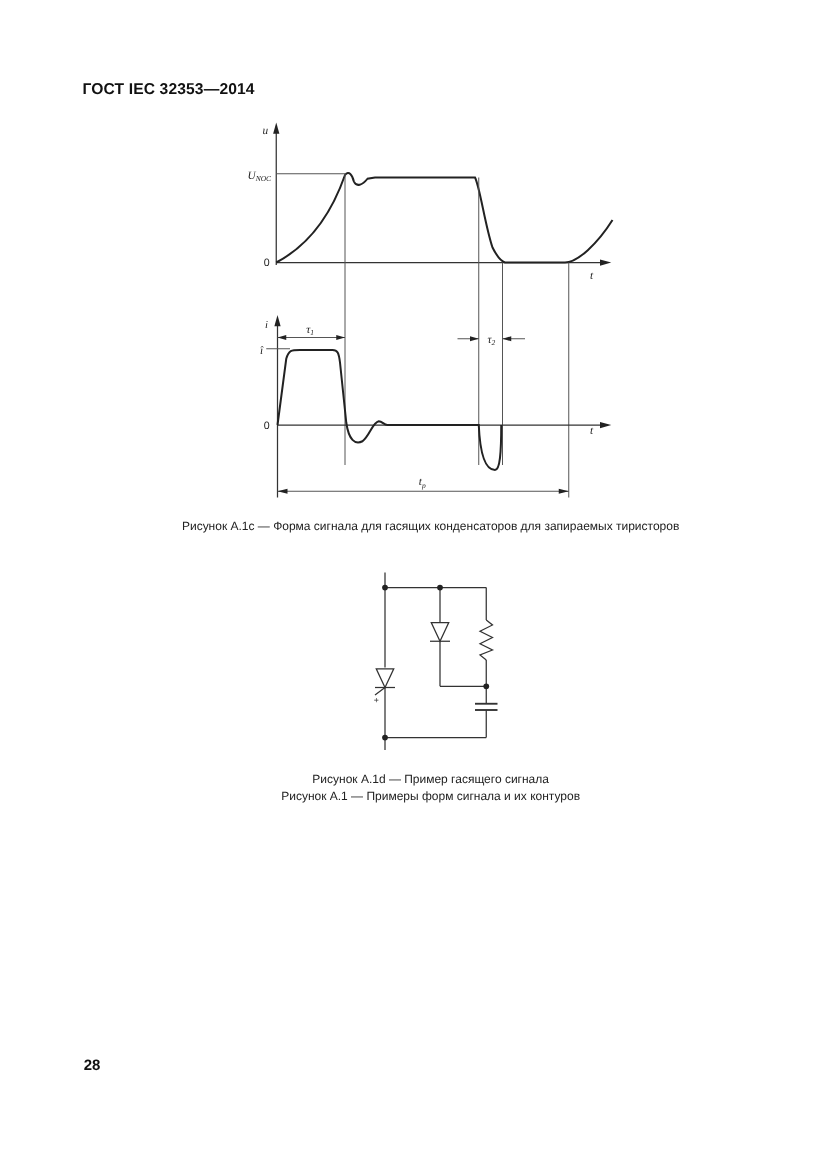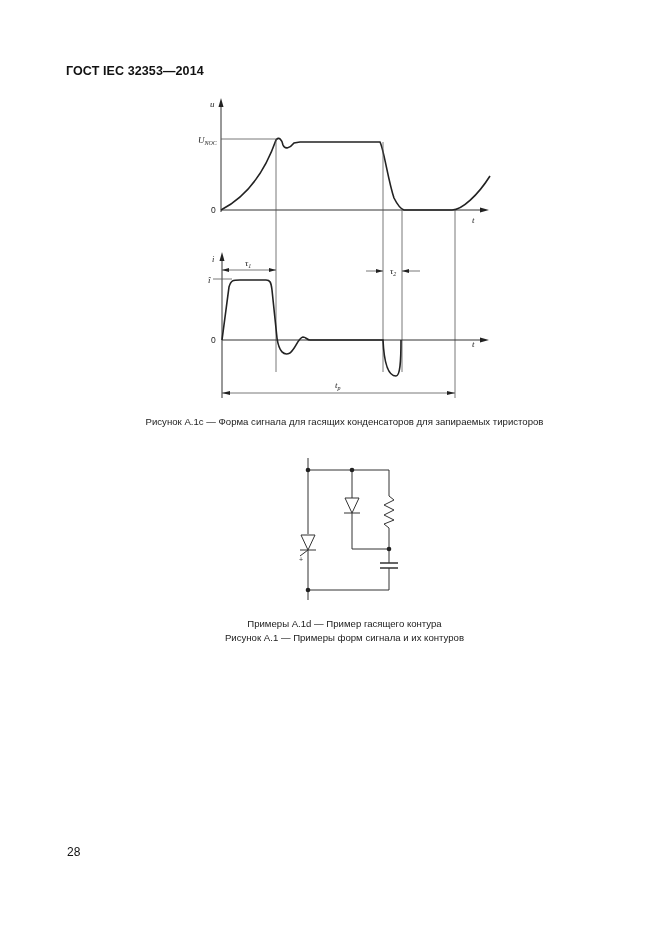--- a/index.html
+++ b/index.html
@@ -1,20 +1,20 @@
 <!DOCTYPE html>
 <html><head>
 <meta charset="utf-8">
 <style>
   html, body { margin: 0; padding: 0; background: #ffffff; }
   body { width: 661px; height: 936px; position: relative; overflow: hidden;
          font-family: "Liberation Sans", sans-serif; color: #111; }
   .header { position: absolute; left: 66px; top: 64px; font-size: 12.5px; font-weight: bold; letter-spacing: 0.1px; }
   .caption { position: absolute; left: 16px; width: 577px; text-align: center; font-size: 9.6px; color: #222; margin-left: 40px; }
-  .pagenum { position: absolute; left: 67px; top: 845px; font-size: 12px; font-weight: normal; }
+  .pagenum { position: absolute; left: 67px; top: 845px; font-size: 12px; font-weight: bold; }
   svg { position: absolute; left: 0; top: 0; }
   .ax { stroke: #333; stroke-width: 1; fill: none; }
   .thin { stroke: #555; stroke-width: 0.8; fill: none; }
   .curve { stroke: #222; stroke-width: 1.6; fill: none; }
   .lbl { font-family: "Liberation Serif", serif; font-style: italic; fill: #222; }
   .wire { stroke: #333; stroke-width: 1; fill: none; }
 </style>
 </head>
 <body>
 
@@ -109,16 +109,16 @@
     <line class="wire" x1="389" y1="568" x2="389" y2="590"></line>
 
     <circle cx="308" cy="470" r="2.3" fill="#222"></circle>
     <circle cx="352" cy="470" r="2.3" fill="#222"></circle>
     <circle cx="389" cy="549" r="2.3" fill="#222"></circle>
     <circle cx="308" cy="590" r="2.3" fill="#222"></circle>
   </g>
 </svg>
 
 <div class="caption" style="top:416px;">Рисунок А.1с — Форма сигнала для гасящих конденсаторов для запираемых тиристоров</div>
-<div class="caption" style="top:618px;">Примеры А.1d — Пример гасящего контура</div>
+<div class="caption" style="top:618px;">Рисунок А.1d — Пример гасящего сигнала</div>
 <div class="caption" style="top:632px;">Рисунок А.1 — Примеры форм сигнала и их контуров</div>
 
 <div class="pagenum">28</div>
 
 </body></html>

